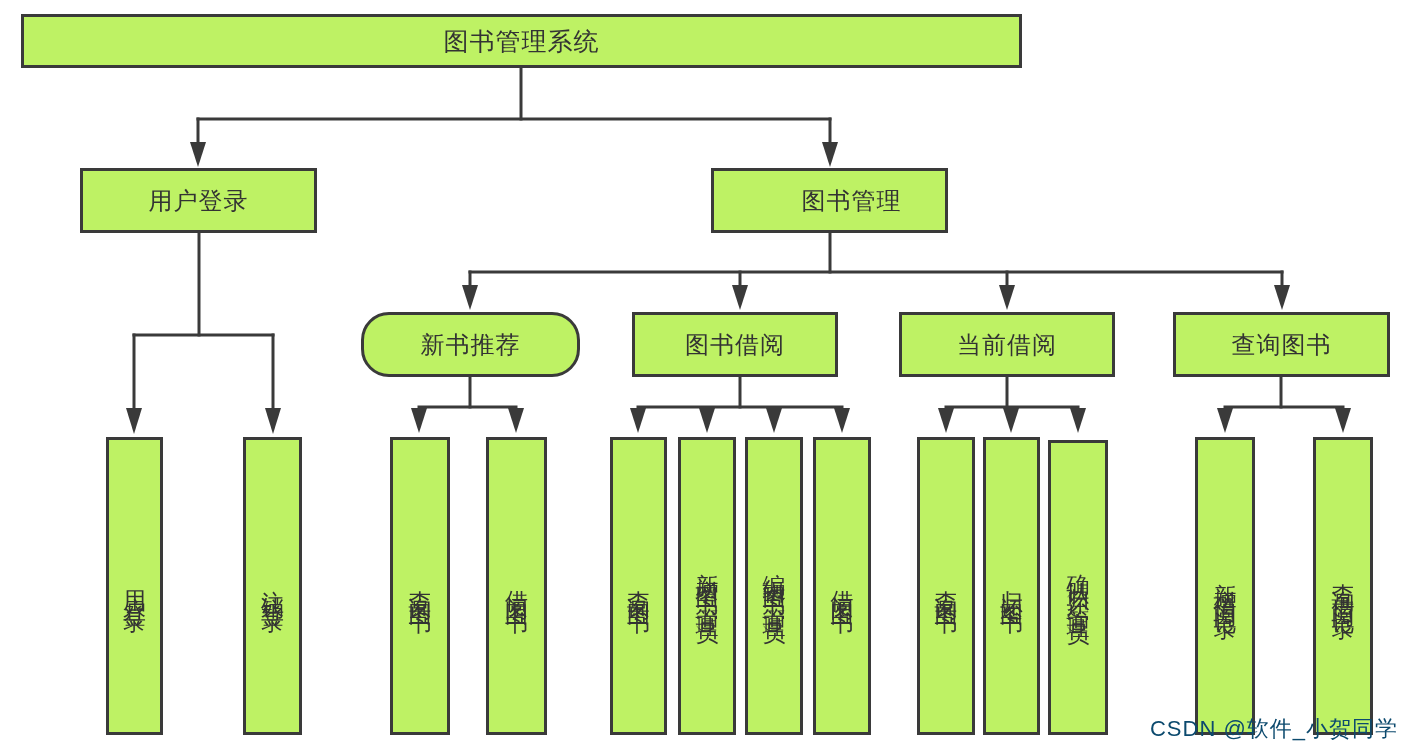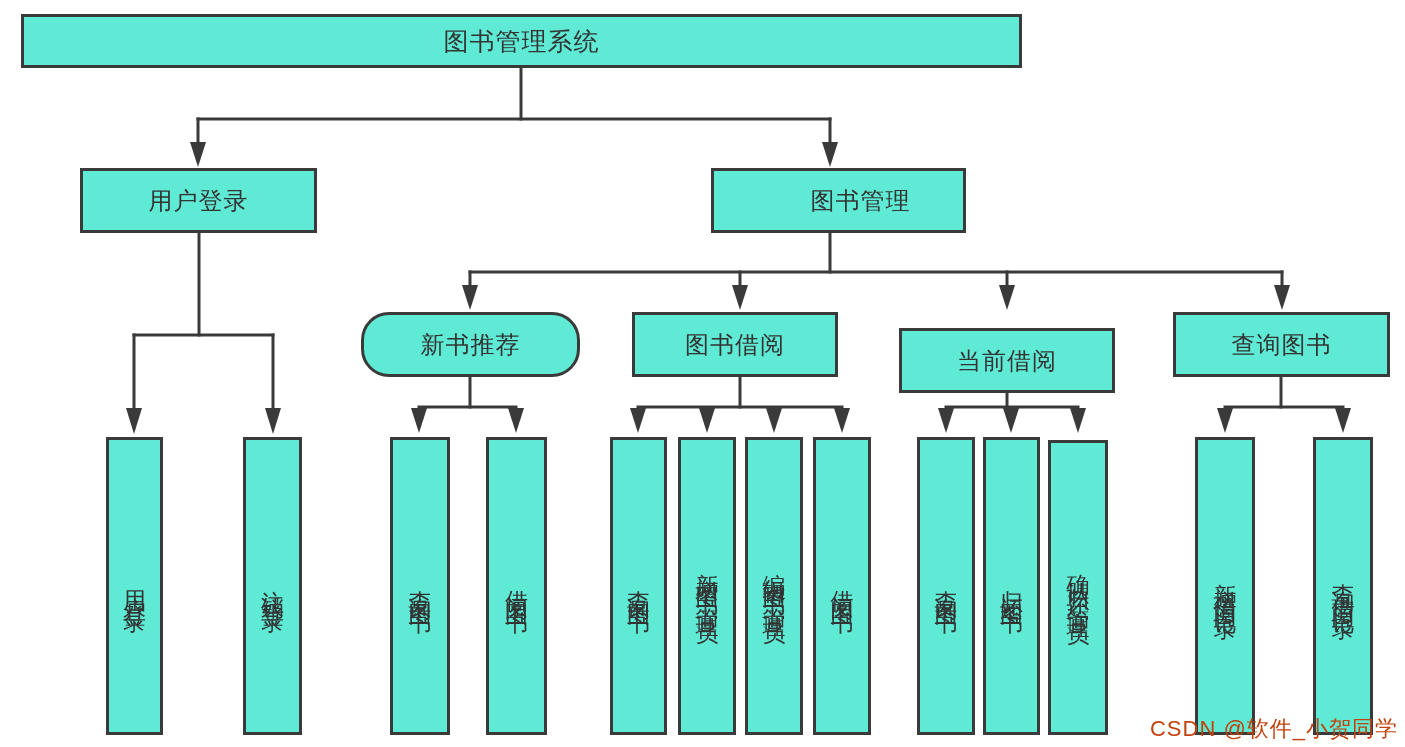--- a/index.html
+++ b/index.html
@@ -2,35 +2,35 @@
 <html><head>
 <meta charset="utf-8">
 <style>
   html,body{margin:0;padding:0;background:#ffffff;}
   .stage{
     position:relative;width:1405px;height:747px;background:#ffffff;overflow:hidden;
     font-family:"Liberation Sans","DejaVu Sans",sans-serif;color:#333333;
   }
   .connectors{position:absolute;left:0;top:0;z-index:1;}
   .box{
-    position:absolute;box-sizing:border-box;background:#5eead4;
+    position:absolute;box-sizing:border-box;background:#bef264;
     border:3px solid #3a3a3a;z-index:2;
     display:flex;align-items:center;justify-content:center;
   }
   .box-h{font-size:24px;letter-spacing:1px;white-space:nowrap;}
   .box-root{font-size:25px;}
   .box-leaf{padding:2px 0;}
   .label-v{
     writing-mode:vertical-rl;text-orientation:mixed;
     font-size:23px;letter-spacing:7px;line-height:1;
     white-space:nowrap;
   }
   .watermark{
     position:absolute;right:7px;bottom:3px;z-index:3;
-    font-size:22px;letter-spacing:1px;color:#c2410c;white-space:nowrap;
+    font-size:22px;letter-spacing:1px;color:#0c4a6e;white-space:nowrap;
   }
 </style>
 </head>
 <body>
 
 <div class="stage">
 
   <svg class="connectors" width="1405" height="747" viewBox="0 0 1405 747">
     <g stroke="#3a3a3a" stroke-width="3" fill="none" stroke-linecap="square">
 
@@ -82,25 +82,25 @@
       <polygon points="1003,408 1019,408 1011,433"></polygon>
       <polygon points="1070,408 1086,408 1078,433"></polygon>
       <polygon points="1217,408 1233,408 1225,433"></polygon>
       <polygon points="1335,408 1351,408 1343,433"></polygon>
     </g>
   </svg>
 
   <div class="box box-h box-root" style="left:21px;top:14px;width:1001px;height:54px;">图书管理系统</div>
 
   <div class="box box-h" style="left:80px;top:168px;width:237px;height:65px;">用户登录</div>
-  <div class="box box-h" style="left:711px;top:168px;width:255px;height:65px;padding-left:44px;">图书管理</div>
+  <div class="box box-h" style="left:711px;top:168px;width:237px;height:65px;padding-left:44px;">图书管理</div>
 
   <div class="box box-h" style="left:361px;top:312px;width:219px;height:65px;border-radius:28px;">新书推荐</div>
   <div class="box box-h" style="left:632px;top:312px;width:206px;height:65px;">图书借阅</div>
-  <div class="box box-h" style="left:899px;top:312px;width:216px;height:65px;margin-top:16px;">当前借阅</div>
+  <div class="box box-h" style="left:899px;top:312px;width:216px;height:65px;">当前借阅</div>
   <div class="box box-h" style="left:1173px;top:312px;width:217px;height:65px;">查询图书</div>
 
   <div class="box box-leaf" style="left:106px;top:437px;width:57px;height:298px;">
     <span class="label-v">用户登录</span>
   </div>
   <div class="box box-leaf" style="left:243px;top:437px;width:59px;height:298px;">
     <span class="label-v">注销登录</span>
   </div>
 
   <div class="box box-leaf" style="left:390px;top:437px;width:60px;height:298px;">

